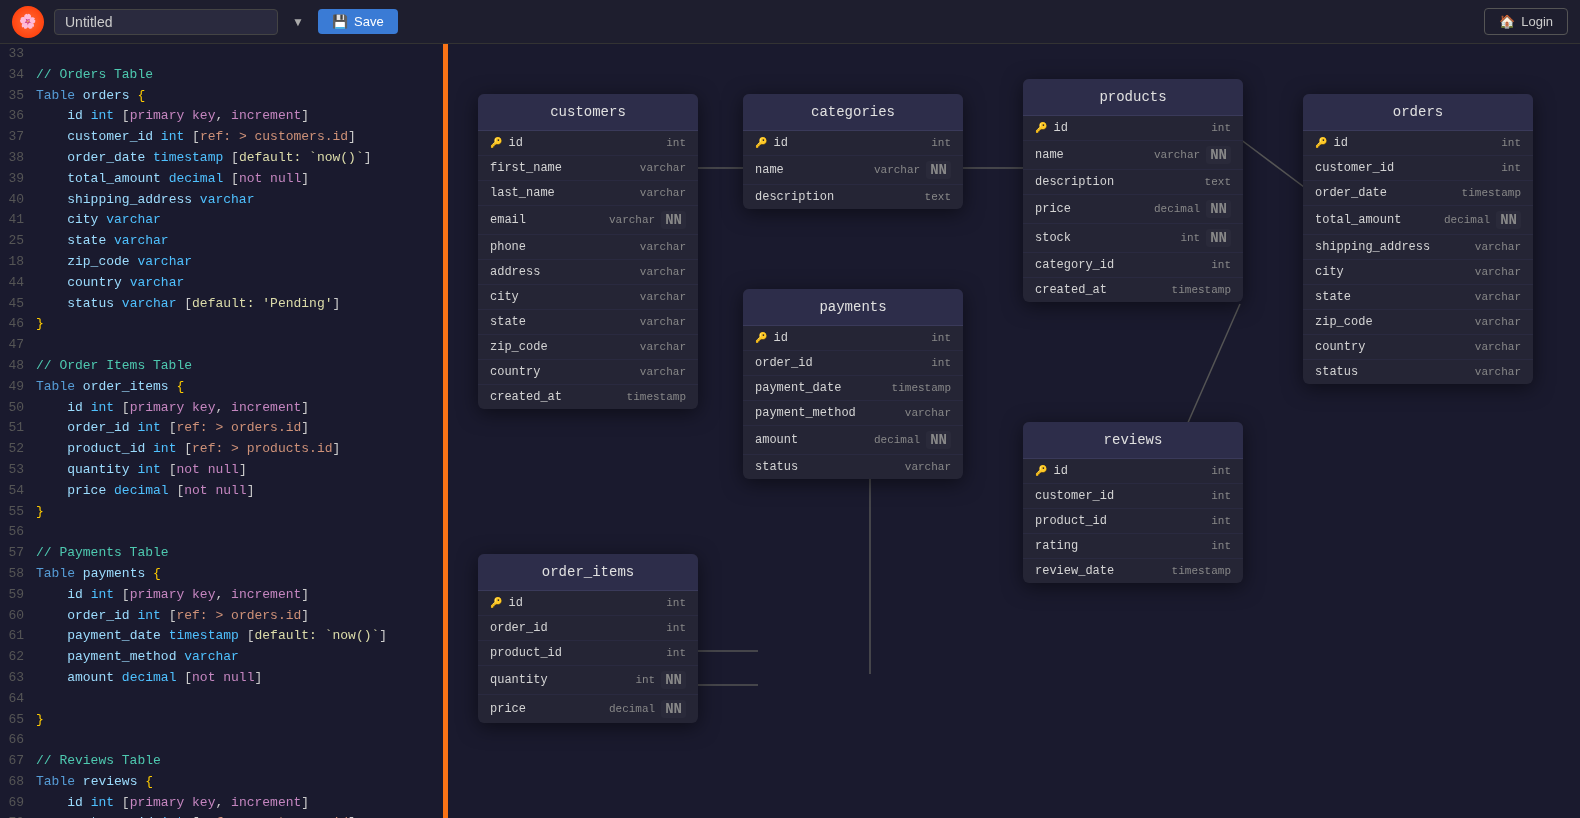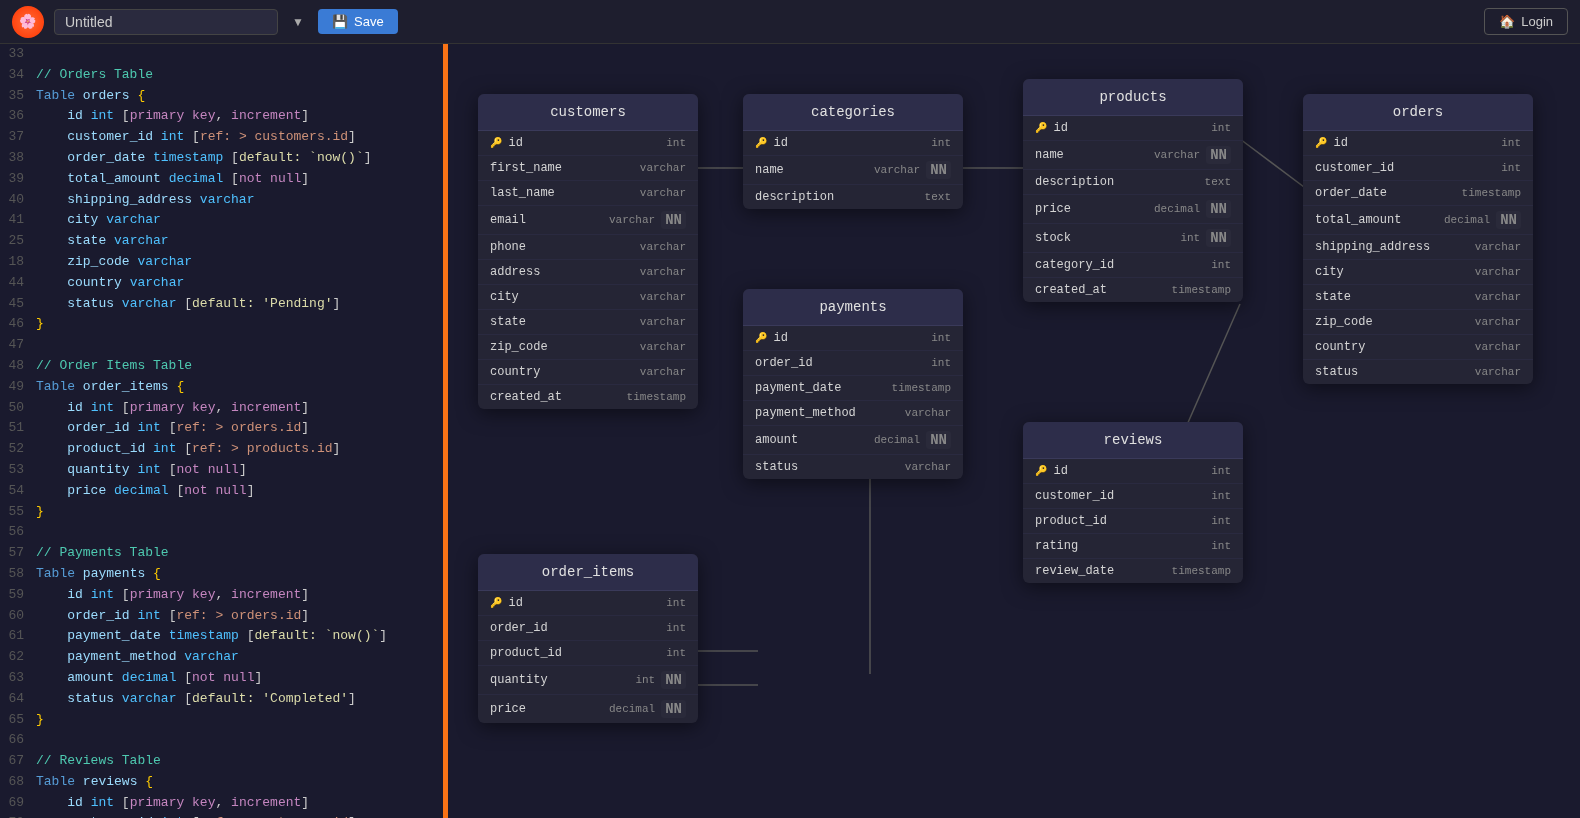--- a/index.html
+++ b/index.html
@@ -183,21 +183,21 @@
     <div class="code-line"><span class="line-num">54</span><span class="code-content">    <span class="kw-name">price</span> <span class="kw-type">decimal</span> [<span class="kw-constraint">not null</span>]</span></div>
     <div class="code-line"><span class="line-num">55</span><span class="code-content kw-bracket">}</span></div>
     <div class="code-line"><span class="line-num">56</span><span class="code-content"></span></div>
     <div class="code-line"><span class="line-num">57</span><span class="code-content kw-comment">// Payments Table</span></div>
     <div class="code-line"><span class="line-num">58</span><span class="code-content"><span class="kw-table">Table</span> <span class="kw-name">payments</span> <span class="kw-bracket">{</span></span></div>
     <div class="code-line"><span class="line-num">59</span><span class="code-content">    <span class="kw-name">id</span> <span class="kw-type">int</span> [<span class="kw-constraint">primary key</span>, <span class="kw-constraint">increment</span>]</span></div>
     <div class="code-line"><span class="line-num">60</span><span class="code-content">    <span class="kw-name">order_id</span> <span class="kw-type">int</span> [<span class="kw-ref">ref: &gt; orders.id</span>]</span></div>
     <div class="code-line"><span class="line-num">61</span><span class="code-content">    <span class="kw-name">payment_date</span> <span class="kw-type">timestamp</span> [<span class="kw-default">default: `now()`</span>]</span></div>
     <div class="code-line"><span class="line-num">62</span><span class="code-content">    <span class="kw-name">payment_method</span> <span class="kw-type">varchar</span></span></div>
     <div class="code-line"><span class="line-num">63</span><span class="code-content">    <span class="kw-name">amount</span> <span class="kw-type">decimal</span> [<span class="kw-constraint">not null</span>]</span></div>
-    <div class="code-line"><span class="line-num">64</span><span class="code-content">    <span class="kw-name">status</span> <span class="kw-type">varchar</span> [<span class="kw-default">default: 'Completed'</span>]</span></div>
+    <div class="code-line"><span class="line-num">64</span></div>
     <div class="code-line"><span class="line-num">65</span><span class="code-content kw-bracket">}</span></div>
     <div class="code-line"><span class="line-num">66</span><span class="code-content"></span></div>
     <div class="code-line"><span class="line-num">67</span><span class="code-content kw-comment">// Reviews Table</span></div>
     <div class="code-line"><span class="line-num">68</span><span class="code-content"><span class="kw-table">Table</span> <span class="kw-name">reviews</span> <span class="kw-bracket">{</span></span></div>
     <div class="code-line"><span class="line-num">69</span><span class="code-content">    <span class="kw-name">id</span> <span class="kw-type">int</span> [<span class="kw-constraint">primary key</span>, <span class="kw-constraint">increment</span>]</span></div>
     <div class="code-line"><span class="line-num">70</span><span class="code-content">    <span class="kw-name">customer_id</span> <span class="kw-type">int</span> [<span class="kw-ref">ref: &gt; customers.id</span>]</span></div>
 
   </div>
 
   <div class="diagram-panel">

